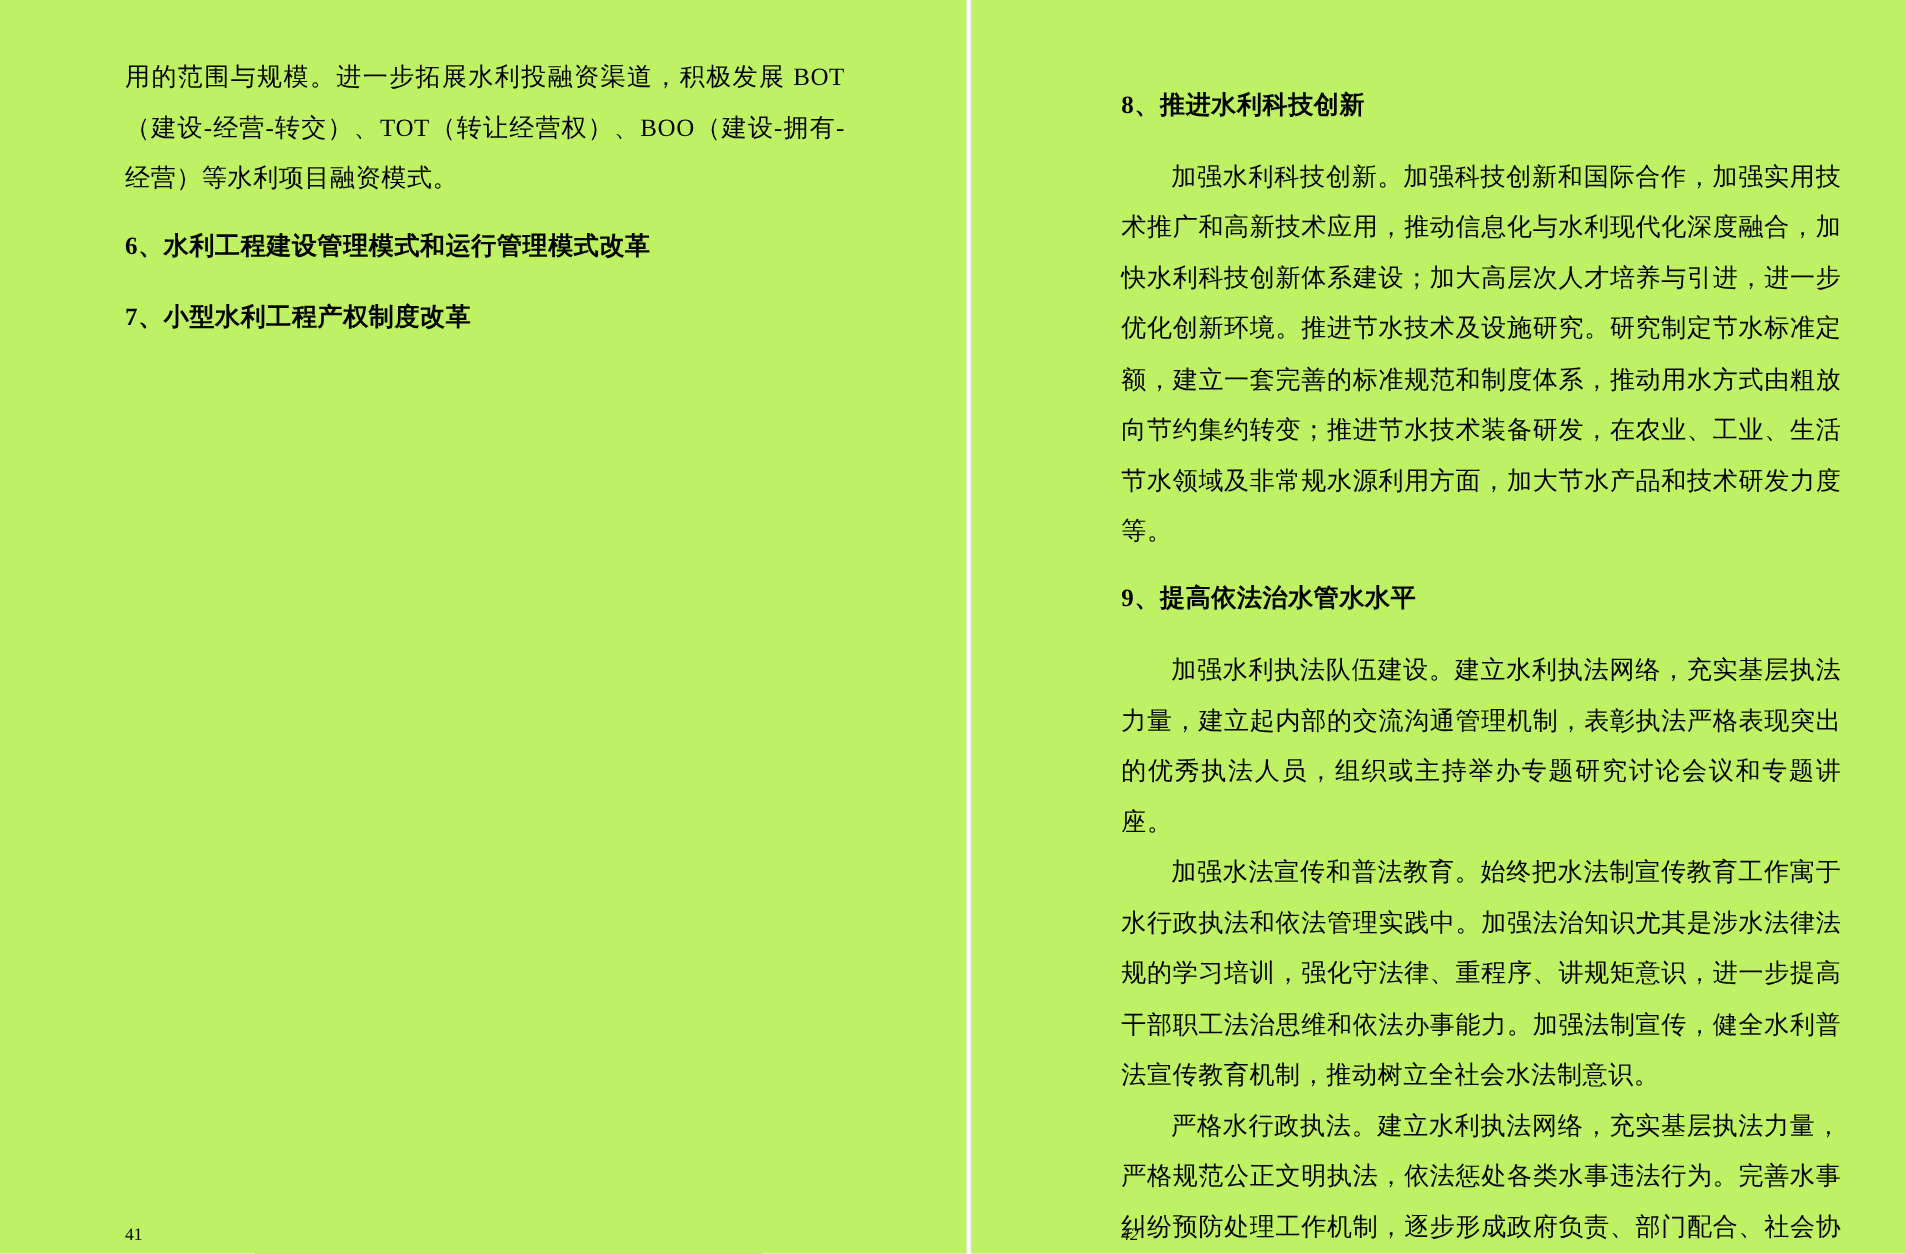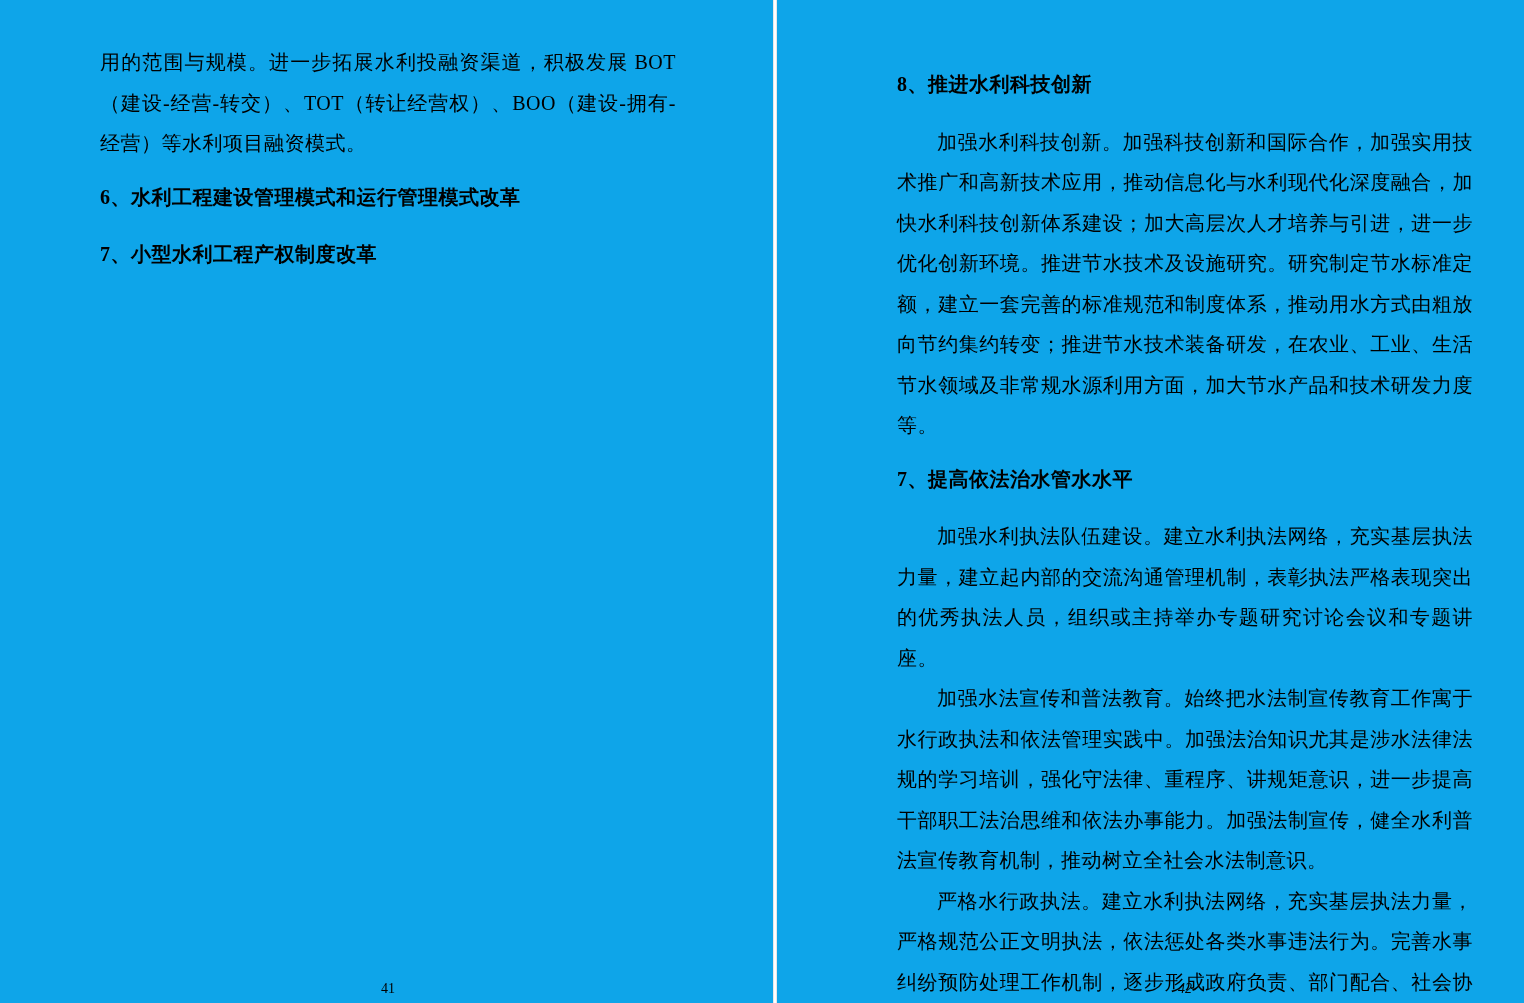--- a/index.html
+++ b/index.html
@@ -15,21 +15,21 @@
     color: #000000;
   }
   .spread {
     display: flex;
     width: 1524px;
     height: 1003px;
   }
   .page {
     position: relative;
     box-sizing: border-box;
-    background: #0ea5e9;
+    background: #bef264;
   }
   .page.left {
     width: 773px;
     padding: 42px 97px 0 100px;
   }
   .page.right {
     width: 747px;
     padding: 64px 51px 0 120px;
   }
   .divider {
@@ -61,21 +61,21 @@
     margin: 13px 0 17px 0;
     letter-spacing: 0.5px;
   }
   .page-content > .heading:first-child {
     margin-top: 0;
   }
   .page-number {
     position: absolute;
     bottom: 6px;
     width: 576px;
-    text-align: center;
+    text-align: left;
     font-size: 14px;
     color: #000000;
   }
   .page.left .page-number { left: 100px; }
   .page.right .page-number { left: 120px; font-style: italic; }
 </style>
 </head>
 <body>
 
 <div class="spread">
@@ -88,21 +88,21 @@
       </div>
     <div class="page-number">41</div>
   </section>
 
   <div class="divider"></div>
 
   <section class="page right">
     <div class="page-content">
         <div class="heading">8、推进水利科技创新</div>
         <div class="para indent">加强水利科技创新。加强科技创新和国际合作，加强实用技术推广和高新技术应用，推动信息化与水利现代化深度融合，加快水利科技创新体系建设；加大高层次人才培养与引进，进一步优化创新环境。推进节水技术及设施研究。研究制定节水标准定额，建立一套完善的标准规范和制度体系，推动用水方式由粗放向节约集约转变；推进节水技术装备研发，在农业、工业、生活节水领域及非常规水源利用方面，加大节水产品和技术研发力度等。</div>
-        <div class="heading">7、提高依法治水管水水平</div>
+        <div class="heading">9、提高依法治水管水水平</div>
         <div class="para indent">加强水利执法队伍建设。建立水利执法网络，充实基层执法力量，建立起内部的交流沟通管理机制，表彰执法严格表现突出的优秀执法人员，组织或主持举办专题研究讨论会议和专题讲座。</div>
         <div class="para indent">加强水法宣传和普法教育。始终把水法制宣传教育工作寓于水行政执法和依法管理实践中。加强法治知识尤其是涉水法律法规的学习培训，强化守法律、重程序、讲规矩意识，进一步提高干部职工法治思维和依法办事能力。加强法制宣传，健全水利普法宣传教育机制，推动树立全社会水法制意识。</div>
         <div class="para indent">严格水行政执法。建立水利执法网络，充实基层执法力量，严格规范公正文明执法，依法惩处各类水事违法行为。完善水事纠纷预防处理工作机制，逐步形成政府负责、部门配合、社会协同的工作格局。加强源头控制和隐患排查化解，全水利行政复议案件审理机制，提高政府公</div>
       </div>
     <div class="page-number">42</div>
   </section>
 
 </div>
 
 </body></html>

